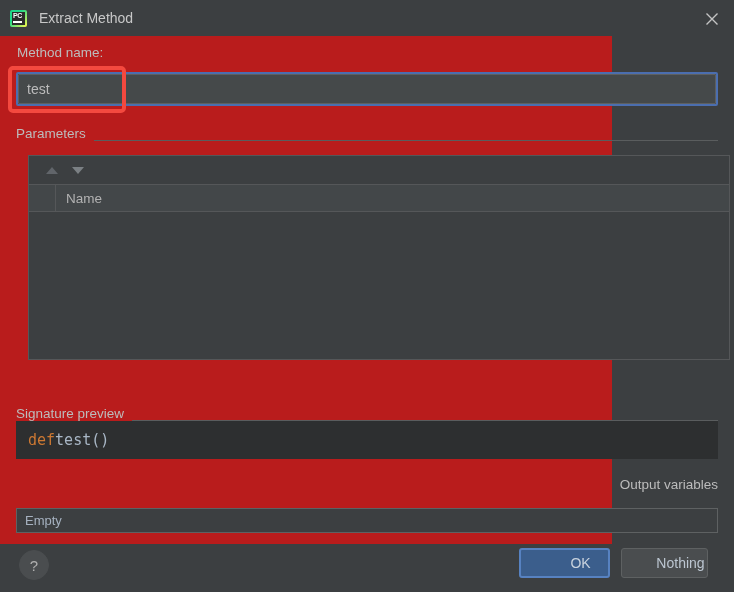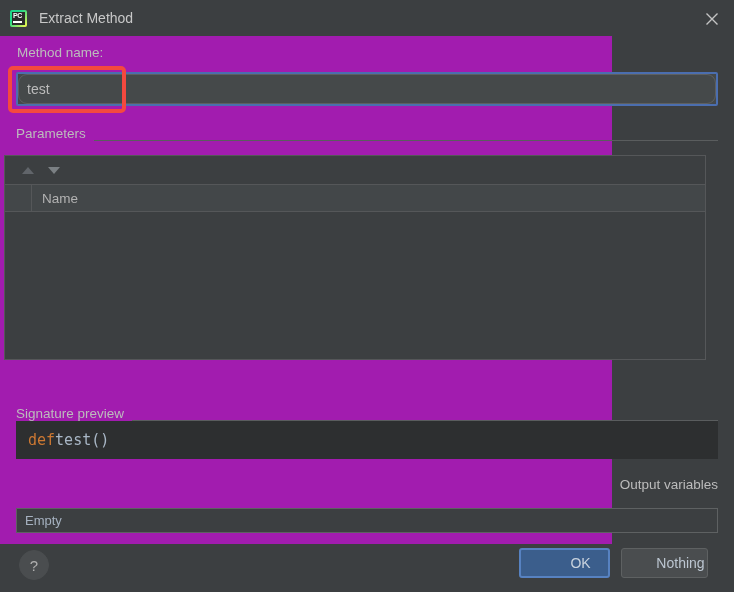--- a/index.html
+++ b/index.html
@@ -13,21 +13,21 @@
     overflow: hidden;
     font-family: "Liberation Sans", sans-serif;
     color: #bbbbbb;
     -webkit-font-smoothing: antialiased;
   }
 
   .dialog {
     position: relative;
     width: 612px;
     height: 592px;
-    background: #a21caf;
+    background: #b91c1c;
     box-sizing: border-box;
   }
 
   
   .titlebar {
     position: absolute;
     left: 0; top: 0;
     width: 734px;
     height: 36px;
     display: flex;
@@ -108,21 +108,21 @@
     width: 100%;
     height: 100%;
     box-sizing: border-box;
     border: 1px solid #5e6060;
     background: #45494a;
     color: #bbbbbb;
     font-family: "Liberation Sans", sans-serif;
     font-size: 14px;
     padding: 0 8px;
     outline: none;
-    border-radius: 9px;
+    border-radius: 1px;
   }
   
   .annotation-box {
     position: absolute;
     left: 8px;
     top: 66px;
     width: 118px;
     height: 47px;
     border: 4px solid #f4493f;
     border-radius: 5px;
@@ -144,21 +144,21 @@
   .section-header .rule {
     flex: 1 1 auto;
     height: 1px;
     background: #5a5d5e;
     margin-left: 8px;
   }
 
   
   .table-box {
     position: absolute;
-    left: 4px;
+    left: 28px;
     top: 155px;
     width: 702px;
     height: 205px;
     box-sizing: border-box;
     border: 1px solid #555759;
     background: #3c3f41;
   }
   .table-toolbar {
     height: 28px;
     display: flex;

